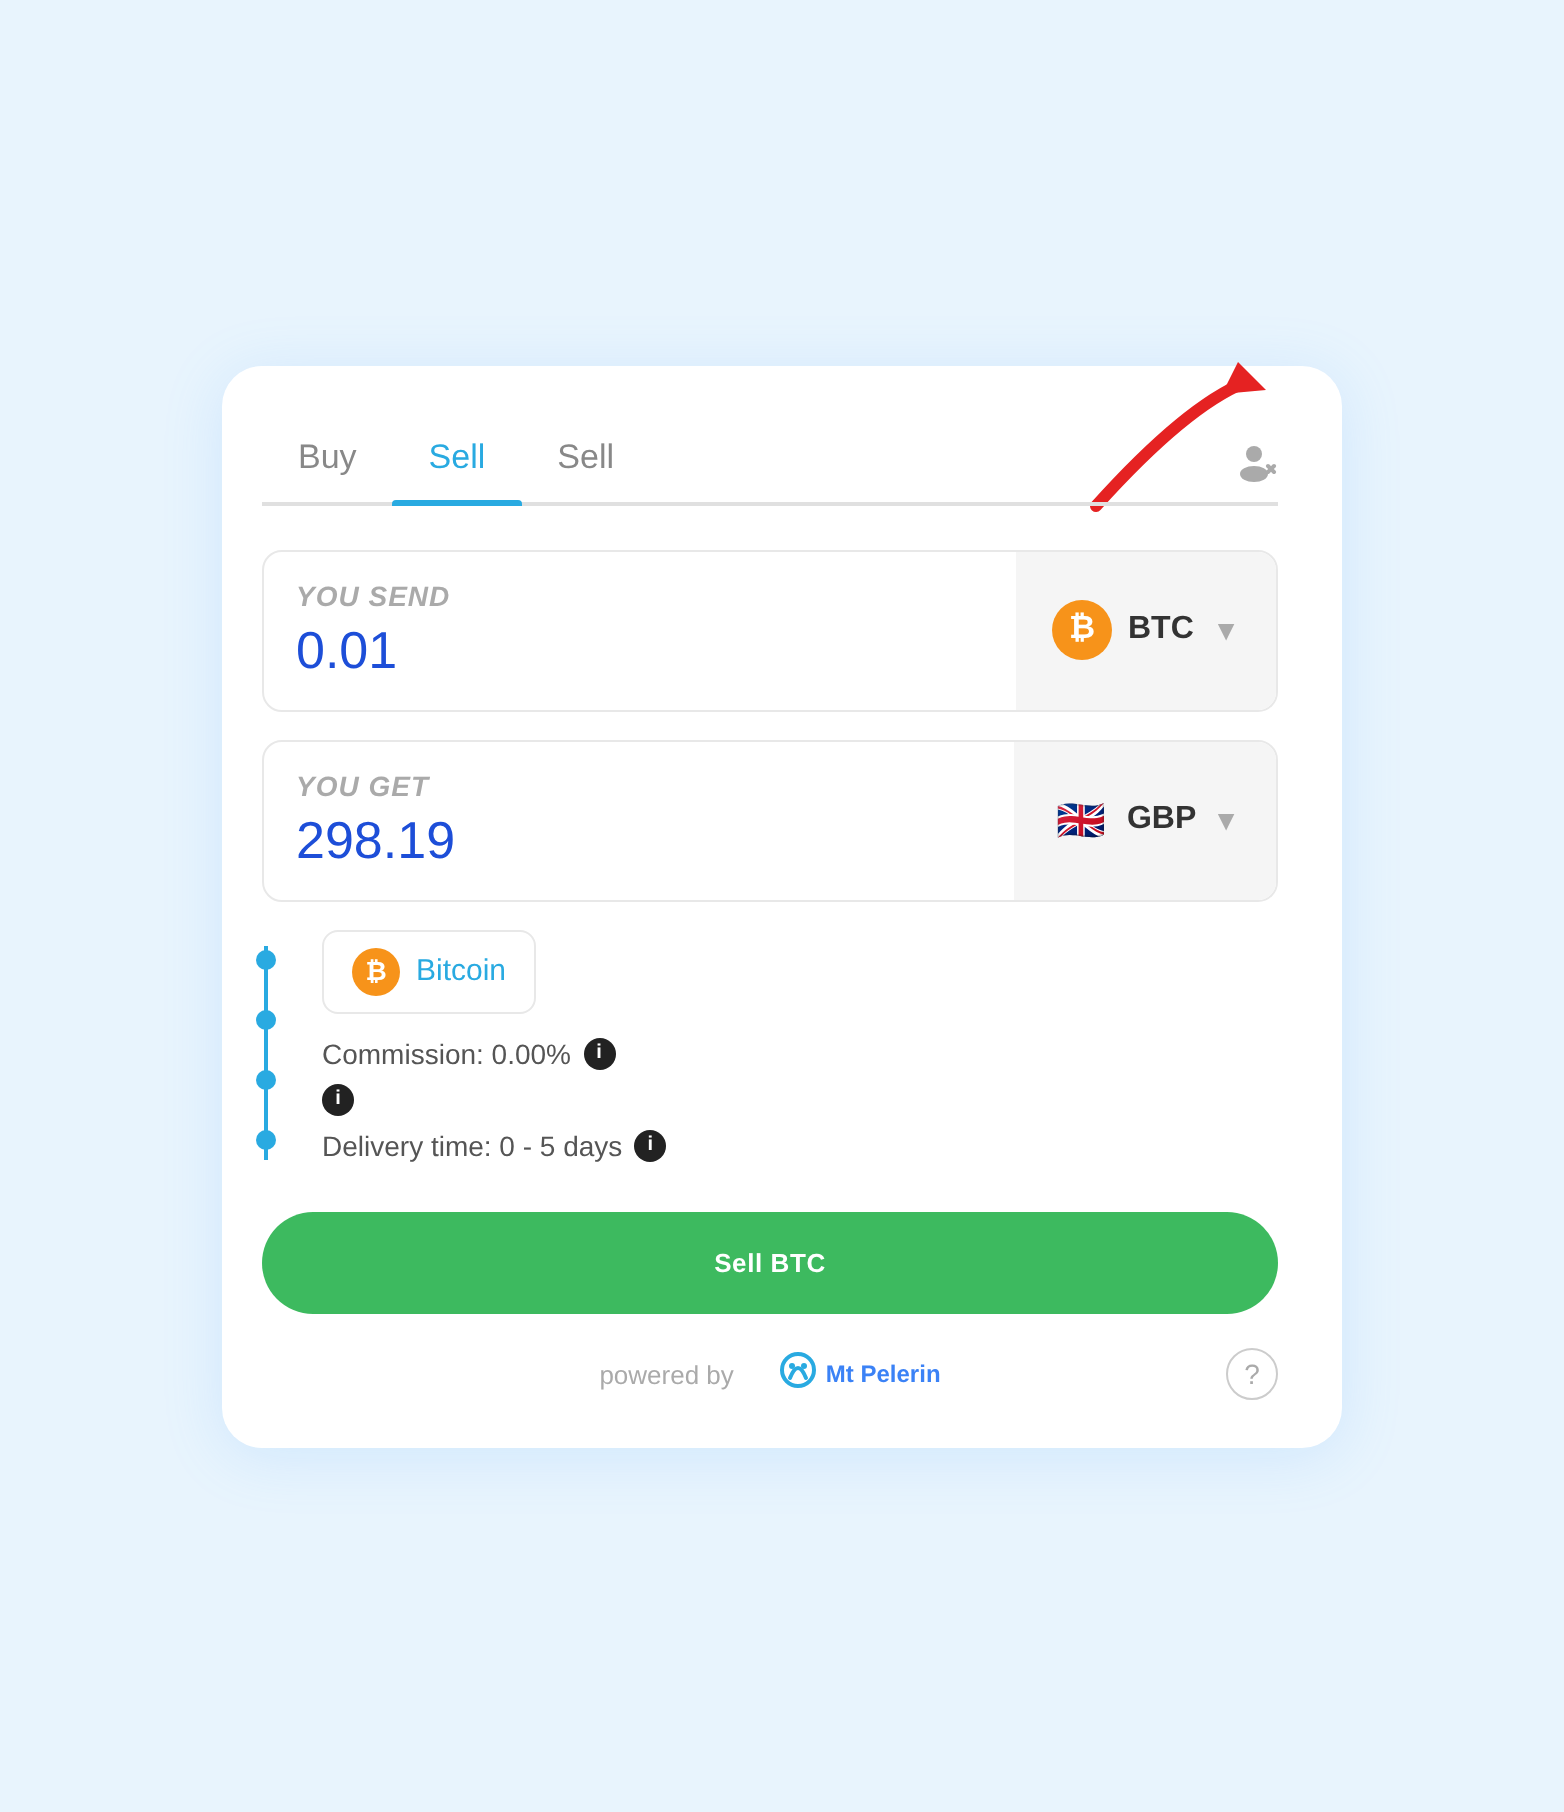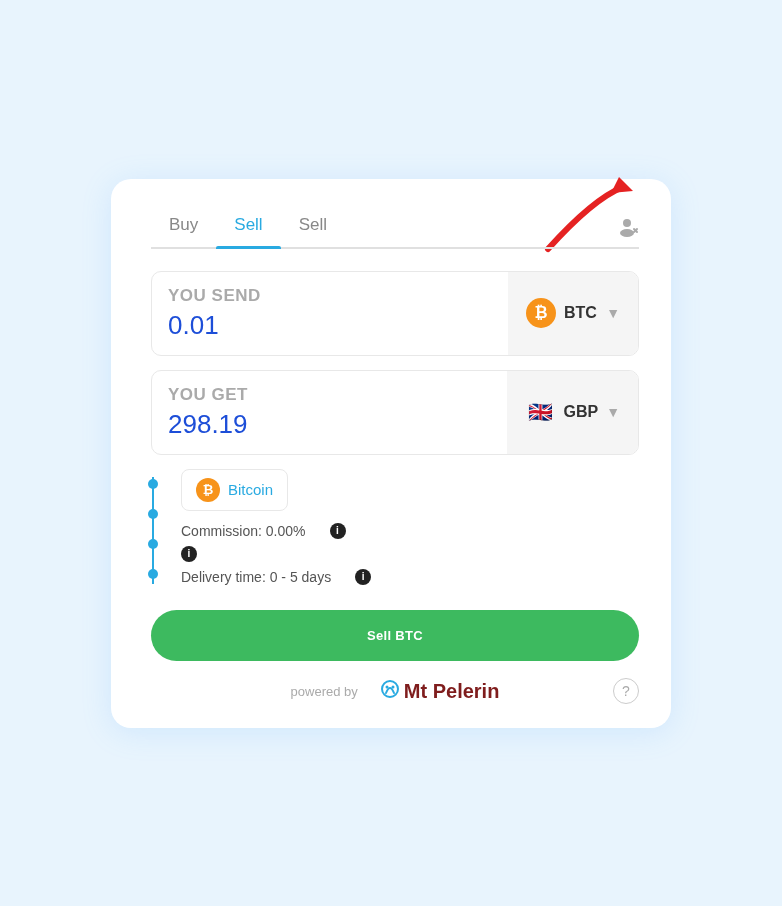--- a/index.html
+++ b/index.html
@@ -11,21 +11,21 @@
       justify-content: center;
       min-height: 100vh;
       font-family: -apple-system, BlinkMacSystemFont, 'Segoe UI', sans-serif;
     }
 
     .widget-container {
       background: #fff;
       border-radius: 20px;
       box-shadow: 0 4px 30px rgba(100,180,255,0.18);
       width: 560px;
-      padding: 28px 32px 24px 40px;
+      padding: 28px 32px 24px 20px;
       position: relative;
     }
 
     
     .tabs {
       display: flex;
       align-items: center;
       border-bottom: 2px solid #e0e0e0;
       margin-bottom: 22px;
       position: relative;
@@ -87,26 +87,27 @@
       margin-bottom: 14px;
       overflow: hidden;
     }
 
     .input-left {
       flex: 1;
       padding: 14px 16px;
     }
 
     .input-label {
-      font-size: 17px;
+      font-size: 14px;
       color: #aaa;
       font-weight: 600;
       letter-spacing: 0.5px;
       text-transform: uppercase;
       margin-bottom: 4px;
+      font-style: italic;
     }
 
     .input-value {
       font-size: 26px;
       font-weight: 500;
       color: #1d4ed8;
     }
 
     .currency-selector {
       background: #f5f5f5;
@@ -166,21 +167,21 @@
       flex: 1;
       padding-left: 12px;
     }
 
     .info-line {
       font-size: 14px;
       color: #555;
       margin-bottom: 7px;
       display: flex;
       align-items: center;
-      gap: 24px;
+      gap: 6px;
     }
 
     .info-icon {
       display: inline-flex;
       align-items: center;
       justify-content: center;
       width: 16px;
       height: 16px;
       background: #222;
       color: #fff;
@@ -221,23 +222,23 @@
       align-items: center;
       gap: 4px;
     }
 
     .pelerin-icon {
       color: #29aae1;
       font-size: 18px;
     }
 
     .pelerin-text {
-      font-size: 20px;
+      font-size: 12px;
       font-weight: 600;
-      color: #7f1d1d;
+      color: #3b82f6;
     }
 
     .help-btn {
       position: absolute;
       right: 0;
       width: 26px;
       height: 26px;
       border-radius: 50%;
       border: 1.5px solid #ccc;
       display: flex;

